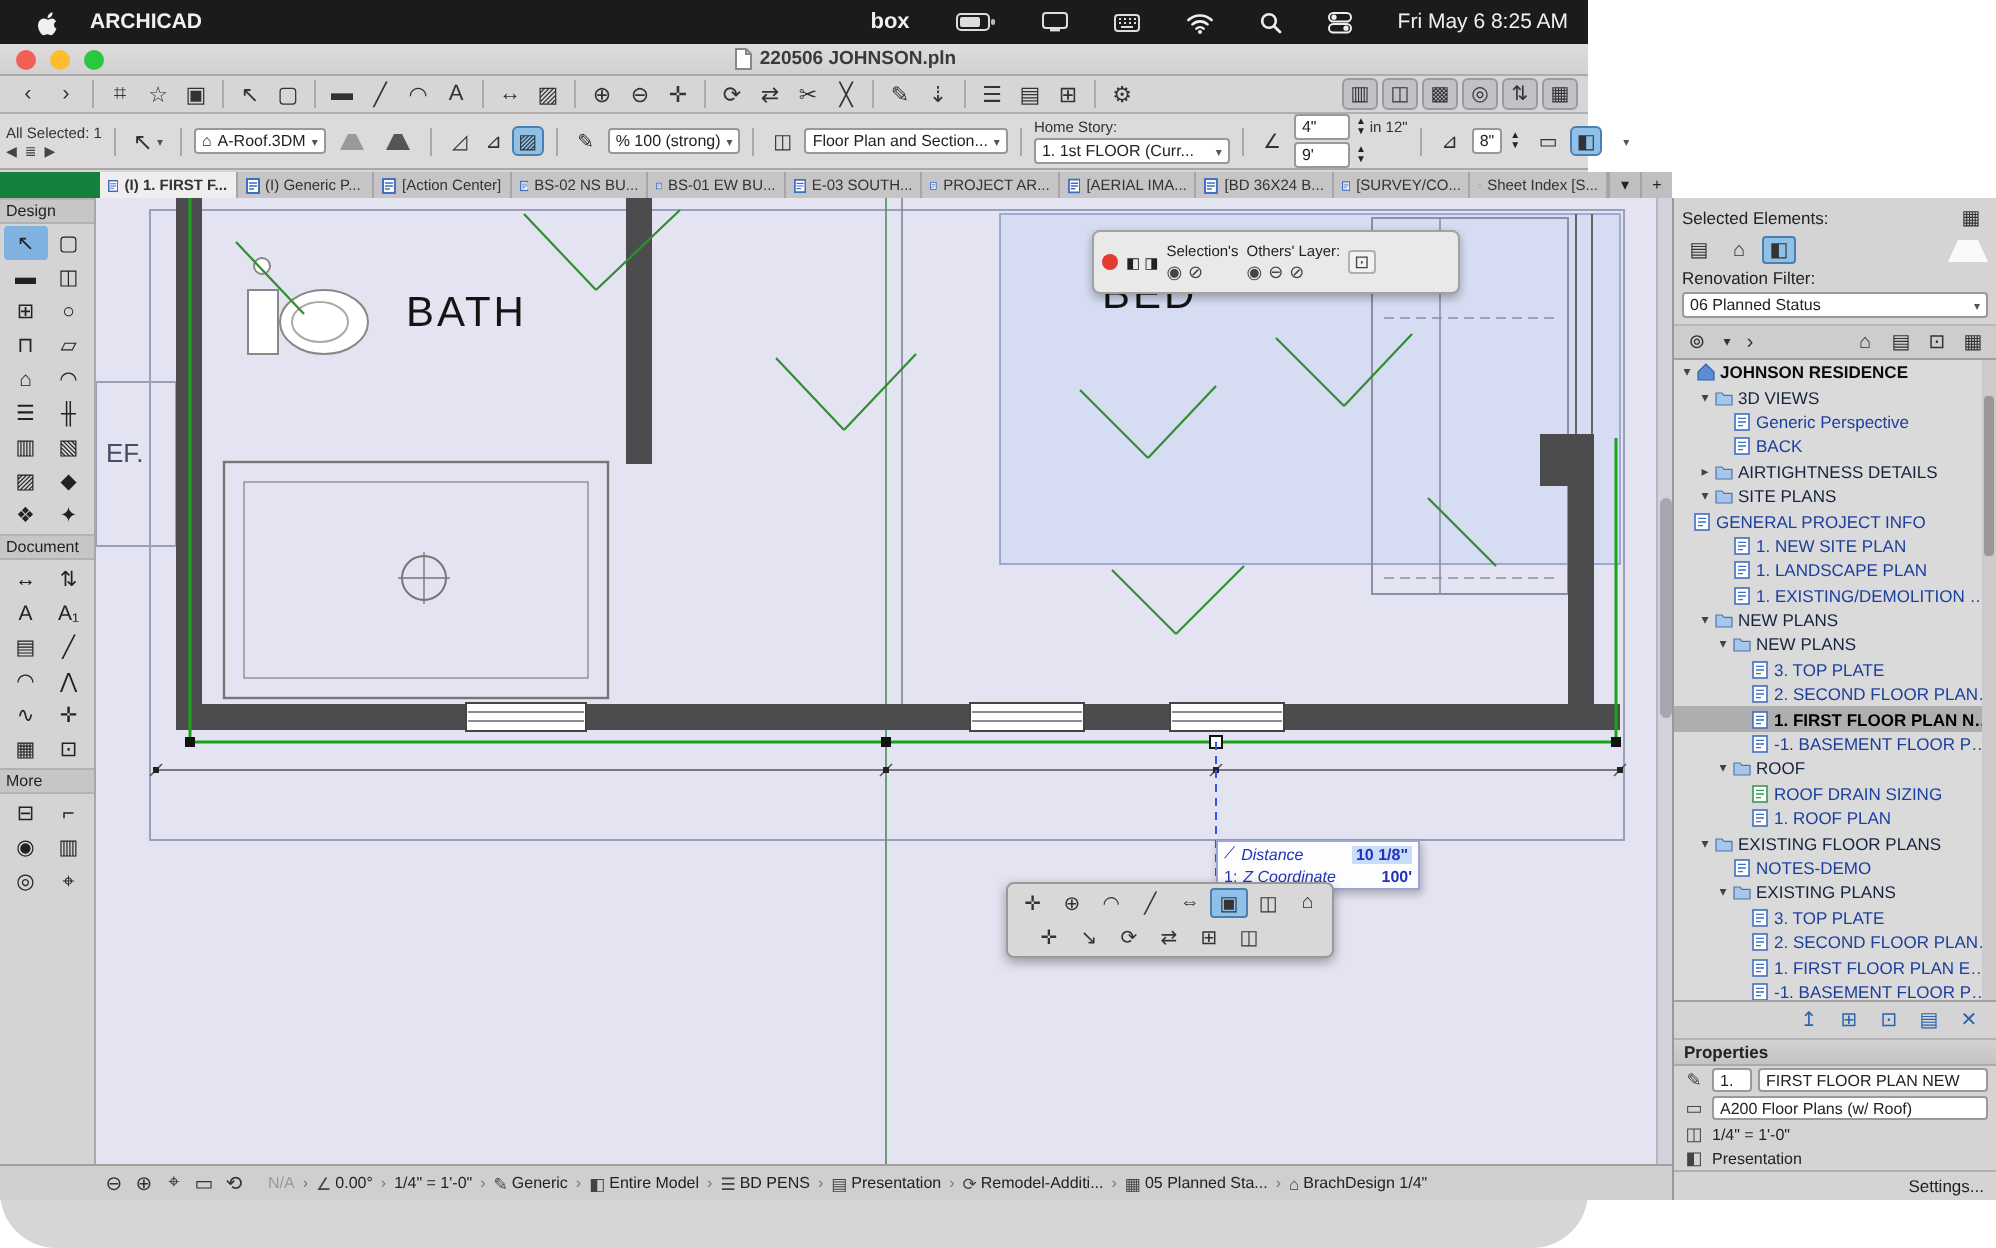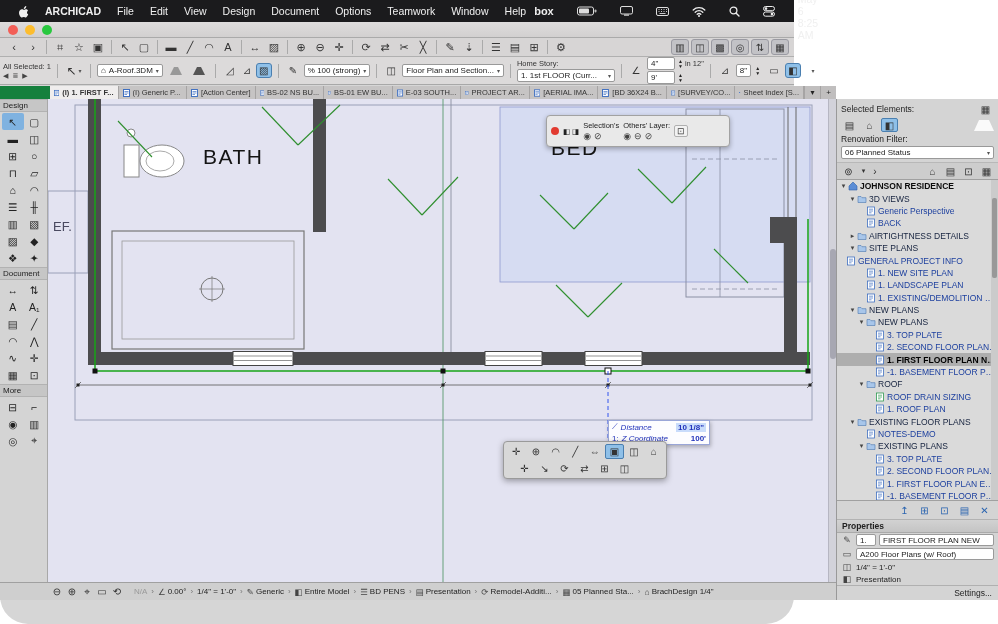--- a/index.html
+++ b/index.html
@@ -117,21 +117,20 @@
 
 <div id="app">
 
   <div id="menubar" class="band">
     <span class="mitem">
       <svg width="11" height="13" viewBox="0 0 11 13">
           <path d="M8.2 1.1c-.6.1-1.4.5-1.8 1.1-.4.5-.7 1.2-.6 1.9.7 0 1.5-.4 1.9-1 .4-.5.7-1.3.5-2zM8.3 4.3c-1 0-1.8.6-2.3.6-.5 0-1.2-.6-2-.6C2.6 4.3 1 5.5 1 7.8c0 2.3 1.7 4.8 2.8 4.8.6 0 1.1-.5 1.9-.5.8 0 1.2.5 1.9.5 1 0 2.3-2.2 2.6-3.3-1.4-.6-1.7-2.7-.2-3.6-.5-.9-1.3-1.4-1.7-1.4z" fill="#f0f0f0"></path>
         </svg>
     </span>
     <span class="app">ARCHICAD</span>
-    <span id="menu-items"><span class="mitem">File</span><span class="mitem">Edit</span><span class="mitem">View</span><span class="mitem">Design</span><span class="mitem">Document</span><span class="mitem">Options</span><span class="mitem">Teamwork</span><span class="mitem">Window</span><span class="mitem">Help</span></span>
     <span class="mright">
       <span class="boxlogo">box</span>
       <span>
           <svg width="20" height="10" viewBox="0 0 20 10">
             <rect x="0.5" y="1" width="16" height="8" rx="2" fill="none" stroke="#ddd"></rect>
             <rect x="2" y="2.5" width="10" height="5" rx="1" fill="#ddd"></rect>
             <rect x="17.5" y="3.5" width="2" height="3" rx="1" fill="#bbb"></rect>
           </svg>
         </span>
       <span>
@@ -167,20 +166,27 @@
           </svg>
         </span>
       <span>Fri May 6  8:25 AM</span>
     </span>
   </div>
 
   <div id="titlebar" class="band">
     <span class="tl r"></span>
     <span class="tl y"></span>
     <span class="tl g"></span>
+    <span class="wtitle">
+      <svg width="9" height="11" viewBox="0 0 9 11">
+          <path d="M1 .5h5l2.5 2.5v7.5h-7.5z" fill="#fff" stroke="#888"></path>
+          <path d="M6 .5v2.5h2.5" fill="none" stroke="#888"></path>
+        </svg>
+      <span>220506 JOHNSON.pln</span>
+    </span>
   </div>
 
   <div id="toolbar1" class="band">
     <span id="tb1-main" style="display:flex;align-items:center;gap:1px;">
         <span class="ic">‹</span>
         <span class="ic">›</span>
         <span class="vsep"></span>
         <span class="ic">⌗</span>
         <span class="ic">☆</span>
         <span class="ic">▣</span>

